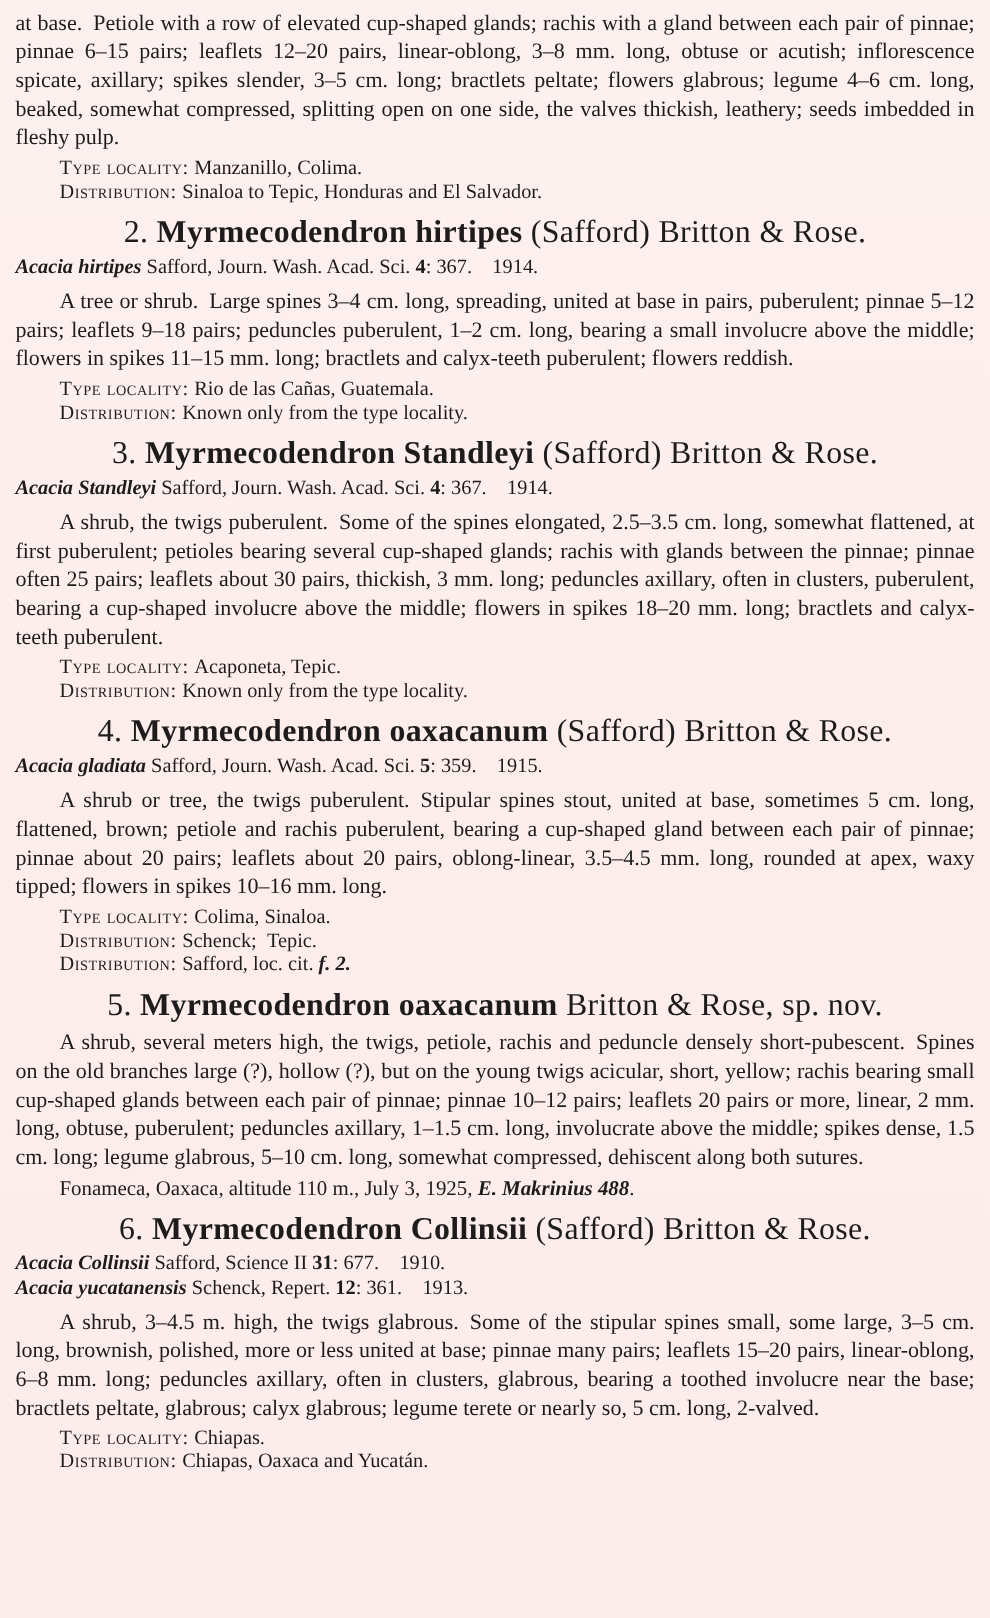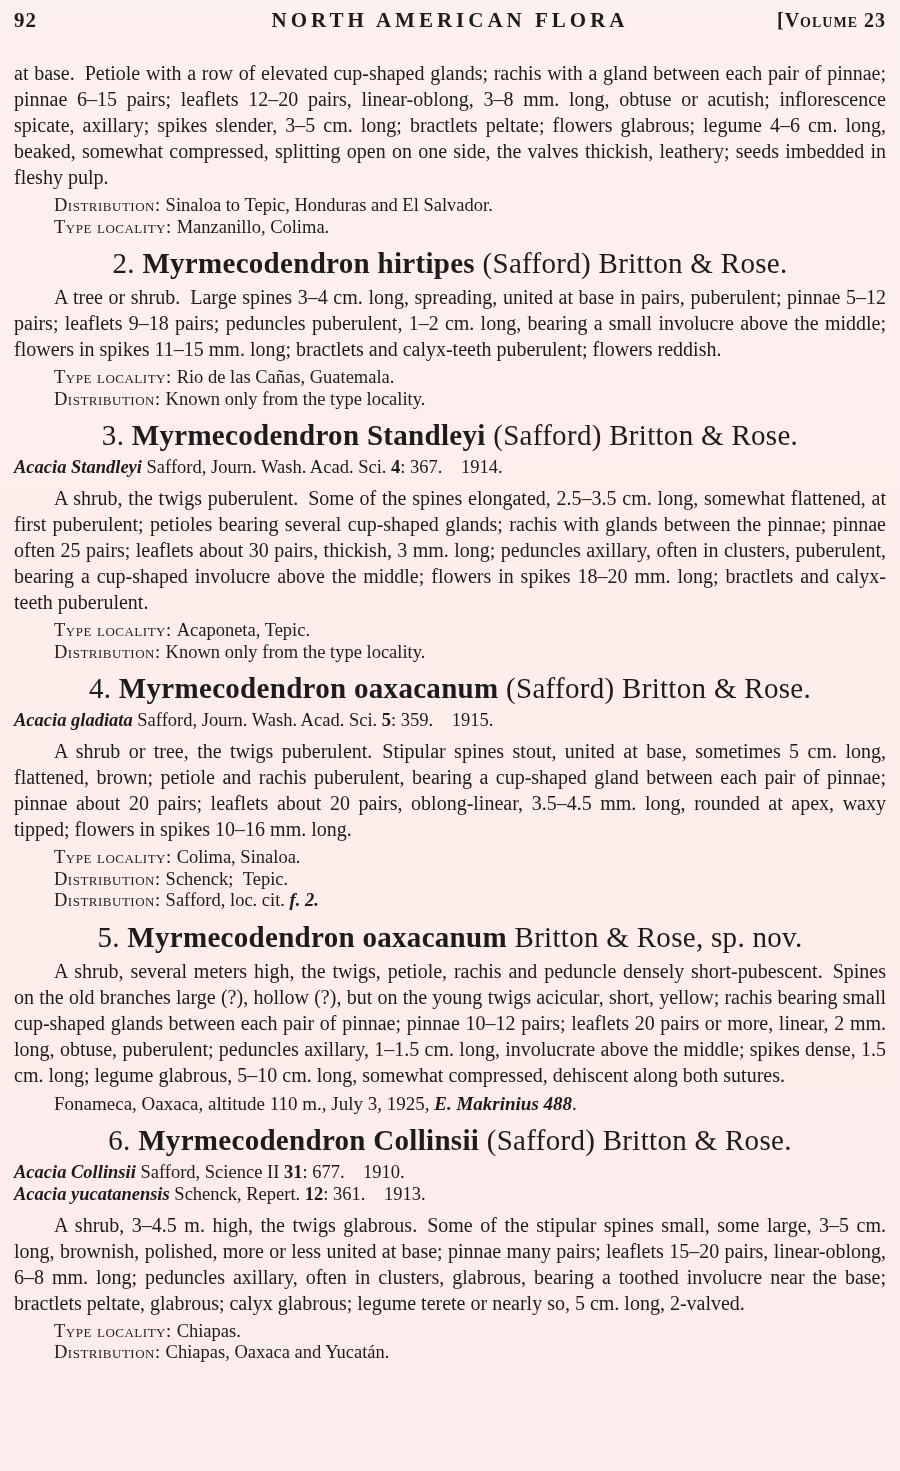--- a/index.html
+++ b/index.html
@@ -77,38 +77,36 @@
     text-indent:40px;
   }
   .specimen{font-style:italic;font-weight:bold;}
   .note-italic{font-style:italic;font-weight:bold;}
 </style>
 </head>
 <body>
 
 <div class="page">
 
-  <div class="running-head">
-    <span class="page-number">92</span>
-    <span class="head-title">NORTH AMERICAN FLORA</span>
-    <span class="head-vol">[Volume 23</span>
-  </div>
 
   <p class="body-par no-indent">at base. Petiole with a row of elevated cup-shaped glands;  rachis with a gland between each pair of pinnae;  pinnae 6–15 pairs;  leaflets 12–20 pairs, linear-oblong, 3–8 mm. long, obtuse or acutish;  inflorescence spicate, axillary;  spikes slender, 3–5 cm. long;  bractlets peltate;  flowers glabrous;  legume 4–6 cm. long, beaked, somewhat compressed, splitting open on one side, the valves thickish, leathery;  seeds imbedded in fleshy pulp.</p>
   <div class="notes">
+    <div class="note-line"><span class="note-label">Type locality:</span><span class="note-value">Manzanillo, Colima.</span></div>
     <div class="note-line"><span class="note-label">Distribution:</span><span class="note-value">Sinaloa to Tepic, Honduras and El Salvador.</span></div>
-    <div class="note-line"><span class="note-label">Type locality:</span><span class="note-value">Manzanillo, Colima.</span></div>
   </div>
 
   <section>
     <h2 class="species-heading">
       <span>2.</span>
       <span class="species-name">Myrmecodendron hirtipes</span>
       <span>(Safford) Britton &amp; Rose.</span>
     </h2>
+    <div class="synonyms">
+      <p class="synonym-line"><span class="syn-name">Acacia hirtipes</span> <span>Safford, Journ. Wash. Acad. Sci.</span> <span class="syn-vol">4</span><span>: 367. 1914.</span></p>
+    </div>
     <p class="body-par">A tree or shrub. Large spines 3–4 cm. long, spreading, united at base in pairs, puberulent; pinnae 5–12 pairs;  leaflets 9–18 pairs;  peduncles puberulent, 1–2 cm. long, bearing a small involucre above the middle;  flowers in spikes 11–15 mm. long;  bractlets and calyx-teeth puberulent;  flowers reddish.</p>
     <div class="notes">
       <div class="note-line"><span class="note-label">Type locality:</span><span class="note-value">Rio de las Cañas, Guatemala.</span></div>
       <div class="note-line"><span class="note-label">Distribution:</span><span class="note-value">Known only from the type locality.</span></div>
     </div>
   </section>
 
   <section>
     <h2 class="species-heading">
       <span>3.</span>

